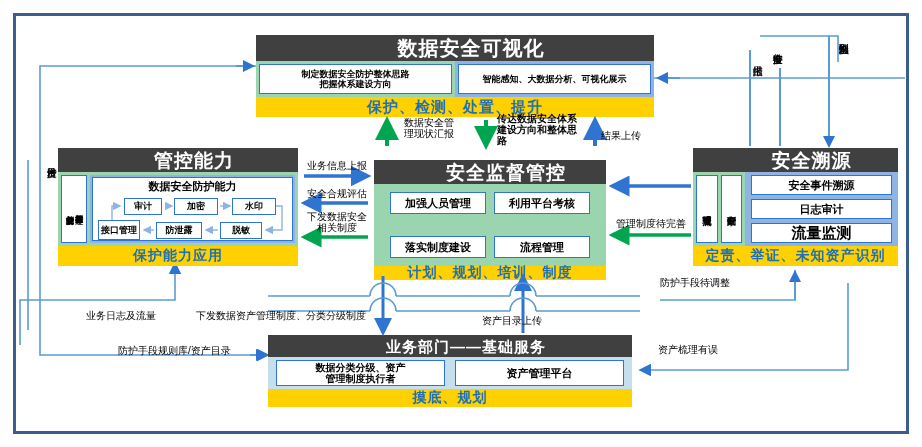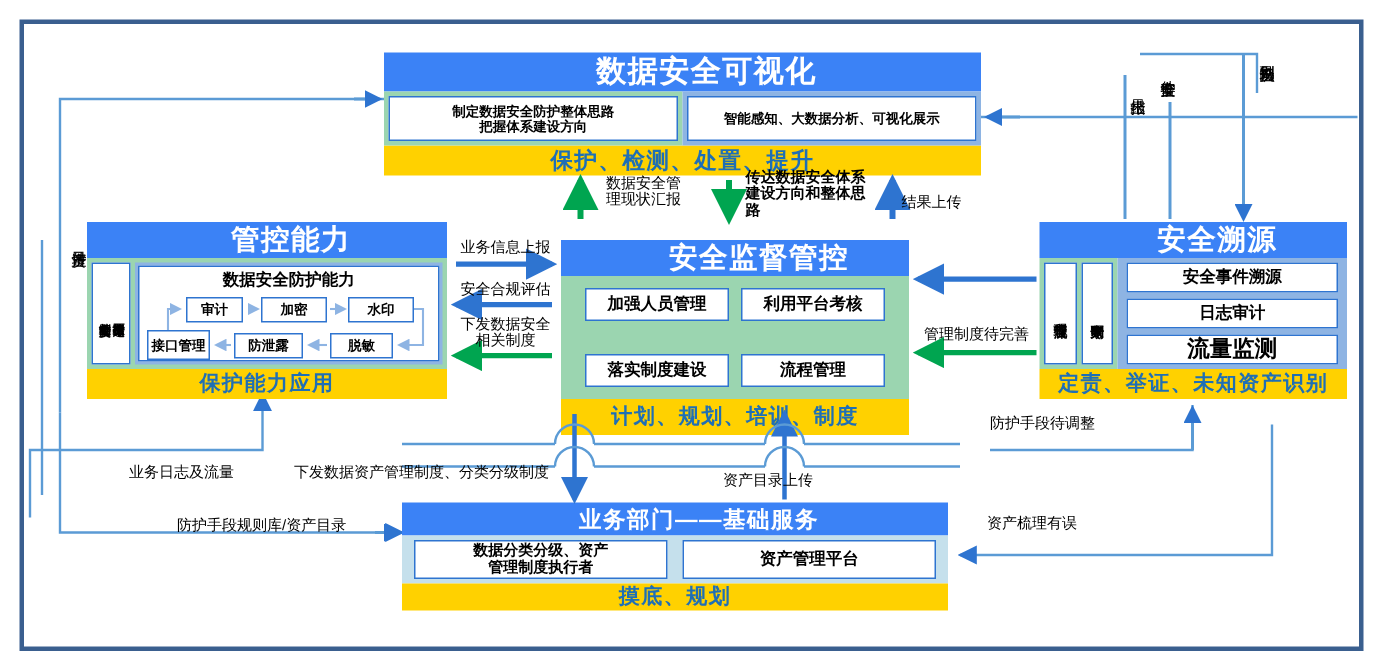--- a/index.html
+++ b/index.html
@@ -1,21 +1,21 @@
 <!DOCTYPE html>
 <html><head>
 <meta charset="utf-8">
 <style>
   html,body{margin:0;padding:0;background:#ffffff;}
   body{font-family:"Liberation Sans","DejaVu Sans",sans-serif;}
   #canvas{position:relative;width:922px;height:447px;background:#fff;overflow:hidden;}
   #frame{position:absolute;left:13px;top:13px;width:896px;height:421px;border:3px solid #3a5f8f;box-sizing:border-box;}
 
   .panel{position:absolute;box-sizing:border-box;}
-  .p-head{box-sizing:border-box;background:#3b82f6;color:#ffffff;font-weight:bold;
+  .p-head{box-sizing:border-box;background:#404040;color:#ffffff;font-weight:bold;
           display:flex;align-items:center;justify-content:center;text-align:center;
           letter-spacing:1px;line-height:1;padding-left:32px;}
   .p-body{box-sizing:border-box;display:flex;}
   .p-foot{box-sizing:border-box;background:#ffd100;color:#1f6fb5;font-weight:bold;
           display:flex;align-items:center;justify-content:center;text-align:center;letter-spacing:1px;}
 
   .bg-green{background:#9bd5b0;}
   .bg-blue{background:#8eb4e3;}
   .bg-lblue{background:#c5e0ec;}
 
@@ -119,21 +119,21 @@
   </div>
 
   <div class="panel" style="left:374px;top:160px;width:232px;height:118px;">
     <div class="p-head" style="height:24px;font-size:19px;">安全监督管控</div>
     <div class="p-body bg-green" style="height:82px;padding:5px 6px;flex-wrap:wrap;gap:22px 8px;align-content:center;justify-content:center;">
       <div class="wbox" style="width:96px;height:22px;font-size:11px;">加强人员管理</div>
       <div class="wbox" style="width:96px;height:22px;font-size:11px;">利用平台考核</div>
       <div class="wbox" style="width:96px;height:22px;font-size:11px;">落实制度建设</div>
       <div class="wbox" style="width:96px;height:22px;font-size:11px;">流程管理</div>
     </div>
-    <div class="p-foot" style="height:24px;font-size:14px;">计划、规划、培训、制度</div>
+    <div class="p-foot" style="height:14px;font-size:14px;">计划、规划、培训、制度</div>
   </div>
 
   <div class="panel" style="left:693px;top:148px;width:205px;height:118px;">
     <div class="p-head" style="height:24px;font-size:19px;">安全溯源</div>
     <div class="p-body" style="height:74px;">
       <div class="bg-green" style="width:52px;display:flex;padding:3px;gap:3px;box-sizing:border-box;">
         <div class="wbox" style="flex:1;padding:1px;">
           <span class="vtext" style="font-size:9px;">流程管理</span>
         </div>
         <div class="wbox" style="flex:1;padding:1px;">

